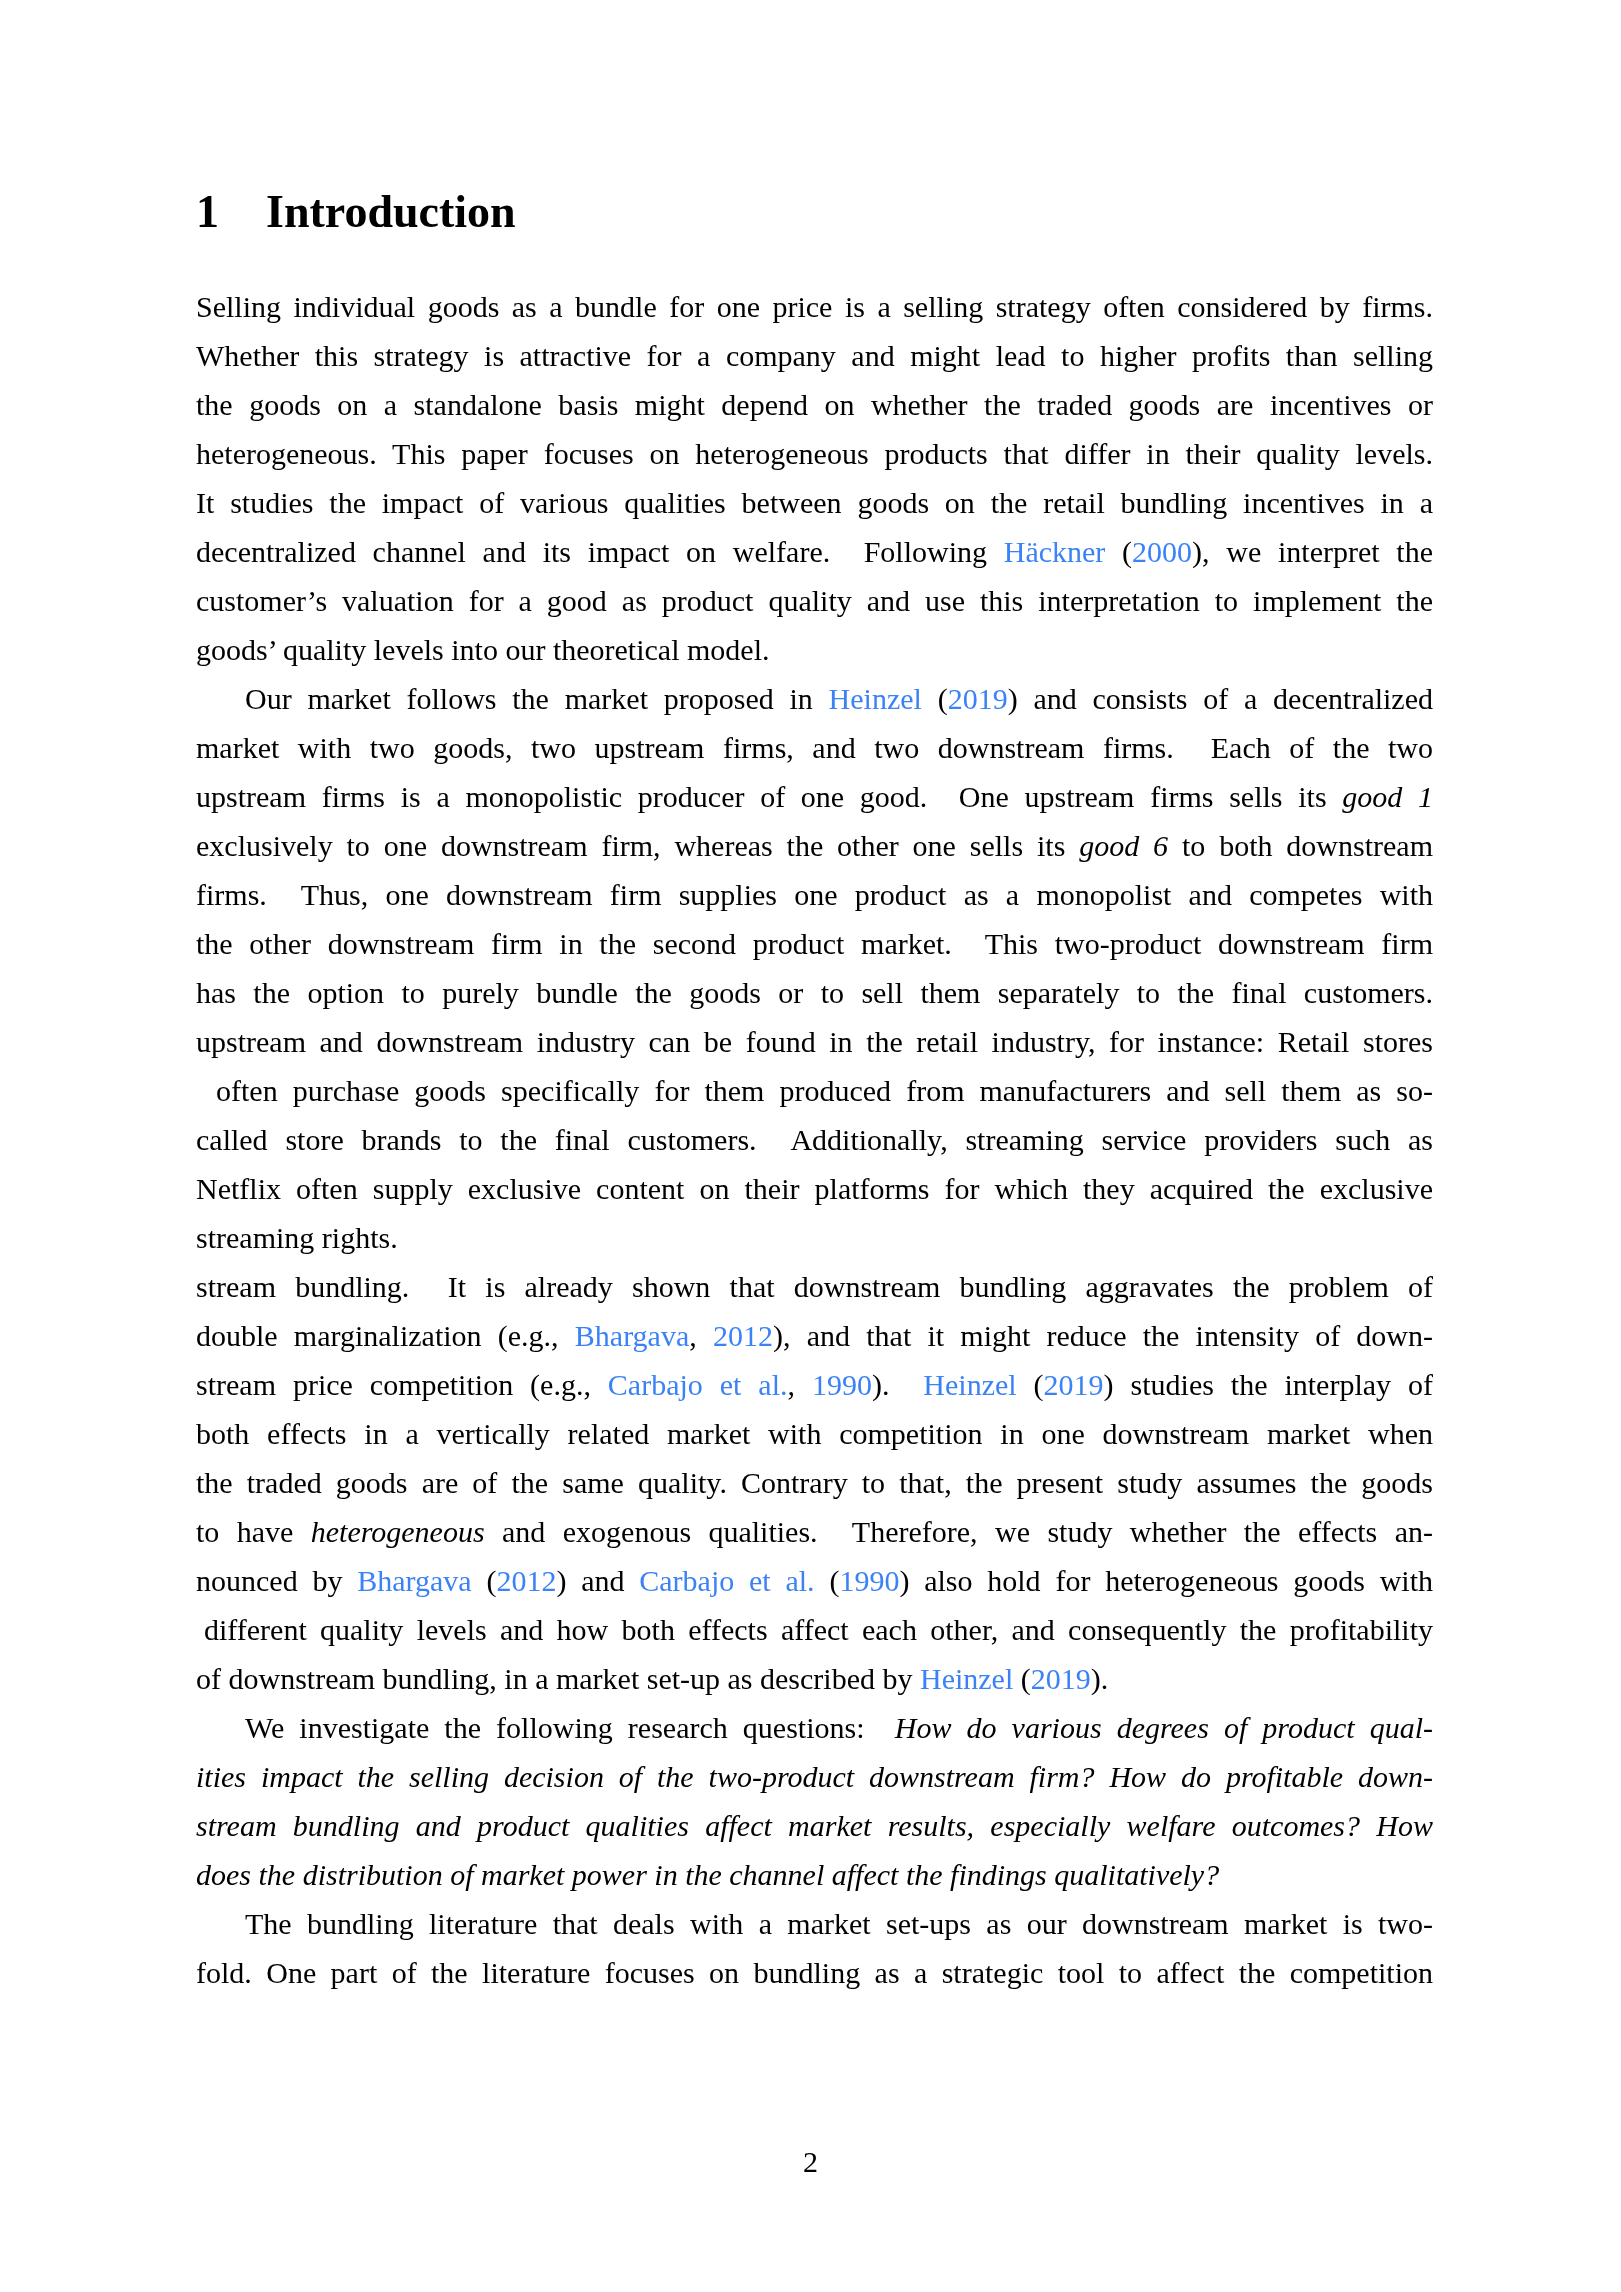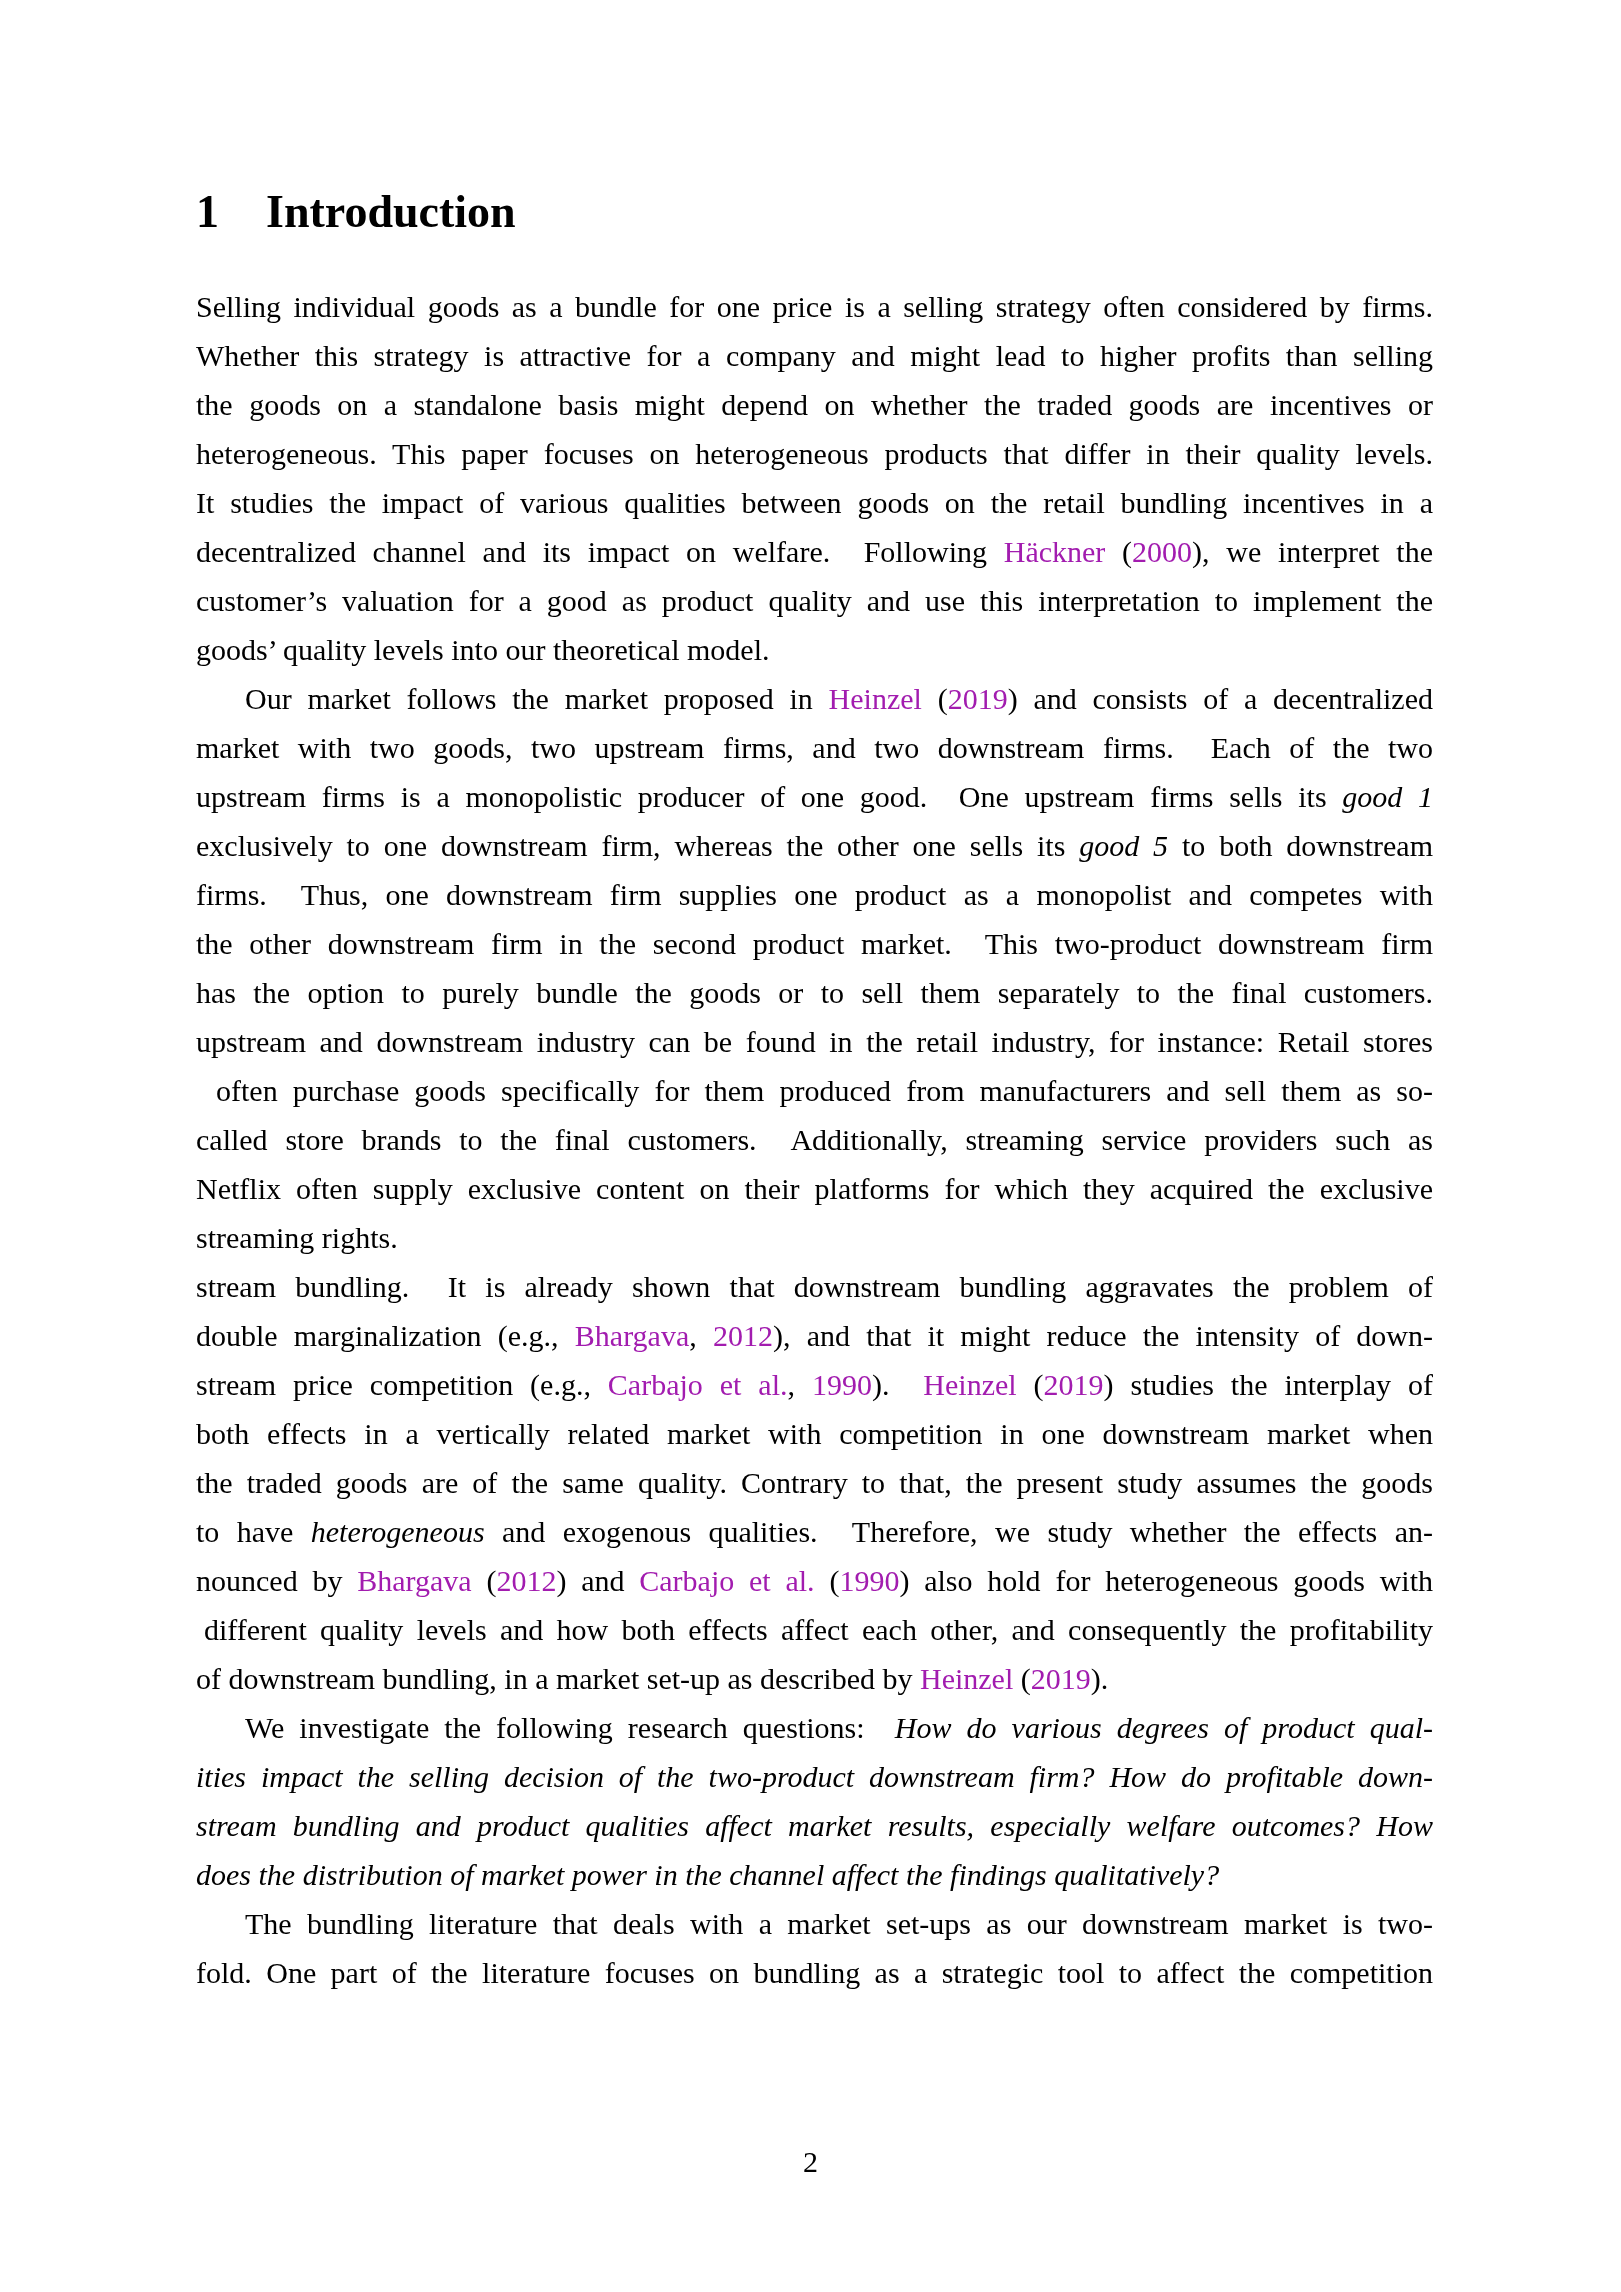--- a/index.html
+++ b/index.html
@@ -9,21 +9,21 @@
   .heading { position:absolute; left:196px; top:182px; font-size:46px; font-weight:bold;
              line-height:59px; white-space:nowrap; }
   .heading .num { display:inline-block; width:70px; }
   .body { position:absolute; left:196px; top:282px; width:1237px; }
   .line { display:block; height:49px; line-height:49px; font-size:30px;
           text-align:justify; text-align-last:justify; white-space:nowrap; overflow:visible; }
   .line.last { text-align-last:left; }
   .line.indent { padding-left:49px; }
   .line > span { white-space:pre; }
   .it { font-style:italic; }
-  .lnk { color:#a21caf; cursor:pointer; }
+  .lnk { color:#3b82f6; cursor:pointer; }
   .pagenum { position:absolute; left:0; width:1621px; top:2142px; text-align:center;
              font-size:30px; line-height:39px; }
 </style>
 </head>
 <body>
 
 <div class="page">
   <h1 class="heading" style="margin:0;">
     <span class="num">1</span><span>Introduction</span>
   </h1>
@@ -33,21 +33,21 @@
       <div class="line" style="word-spacing: 0px;"><span>Whether this strategy is attractive for a company and might lead to higher profits than selling</span></div>
       <div class="line" style="word-spacing: 0px;"><span>the goods on a standalone basis might depend on whether the traded goods are incentives or</span></div>
       <div class="line" style="word-spacing: 0px;"><span>heterogeneous. This paper focuses on heterogeneous products that differ in their quality levels.</span></div>
       <div class="line" style="word-spacing: 0px;"><span>It studies the impact of various qualities between goods on the retail bundling incentives in a</span></div>
       <div class="line" style="word-spacing: 0px;"><span>decentralized channel and its impact on welfare.  Following </span><span class="lnk">Häckner</span><span> (</span><span class="lnk">2000</span><span>), we interpret the</span></div>
       <div class="line" style="word-spacing: 0px;"><span>customer’s valuation for a good as product quality and use this interpretation to implement the</span></div>
       <div class="line last"><span>goods’ quality levels into our theoretical model.</span></div>
       <div class="line indent" style="word-spacing: 0px;"><span>Our market follows the market proposed in </span><span class="lnk">Heinzel</span><span> (</span><span class="lnk">2019</span><span>) and consists of a decentralized</span></div>
       <div class="line" style="word-spacing: 0px;"><span>market with two goods, two upstream firms, and two downstream firms.  Each of the two</span></div>
       <div class="line" style="word-spacing: 0px;"><span>upstream firms is a monopolistic producer of one good.  One upstream firms sells its </span><span class="it">good 1</span></div>
-      <div class="line" style="word-spacing: 0px;"><span>exclusively to one downstream firm, whereas the other one sells its </span><span class="it">good 5</span><span> to both downstream</span></div>
+      <div class="line" style="word-spacing: 0px;"><span>exclusively to one downstream firm, whereas the other one sells its </span><span class="it">good 6</span><span> to both downstream</span></div>
       <div class="line" style="word-spacing: 0px;"><span>firms.  Thus, one downstream firm supplies one product as a monopolist and competes with</span></div>
       <div class="line" style="word-spacing: 0px;"><span>the other downstream firm in the second product market.  This two-product downstream firm</span></div>
       <div class="line" style="word-spacing: 0px;"><span>has the option to purely bundle the goods or to sell them separately to the final customers.</span></div>
       <div class="line" style="word-spacing: 0px;"><span>upstream and downstream industry can be found in the retail industry, for instance: Retail stores</span></div>
       <div class="line" style="word-spacing: 0px; margin-left: 20px;"><span>often purchase goods specifically for them produced from manufacturers and sell them as so-</span></div>
       <div class="line" style="word-spacing: 0px;"><span>called store brands to the final customers.  Additionally, streaming service providers such as</span></div>
       <div class="line" style="word-spacing: 0px;"><span>Netflix often supply exclusive content on their platforms for which they acquired the exclusive</span></div>
       <div class="line last"><span>streaming rights.</span></div>
       <div class="line" style="word-spacing: 0px;"><span>stream bundling.  It is already shown that downstream bundling aggravates the problem of</span></div>
       <div class="line" style="word-spacing: 0px;"><span>double marginalization (e.g., </span><span class="lnk">Bhargava</span><span>, </span><span class="lnk">2012</span><span>), and that it might reduce the intensity of down-</span></div>

